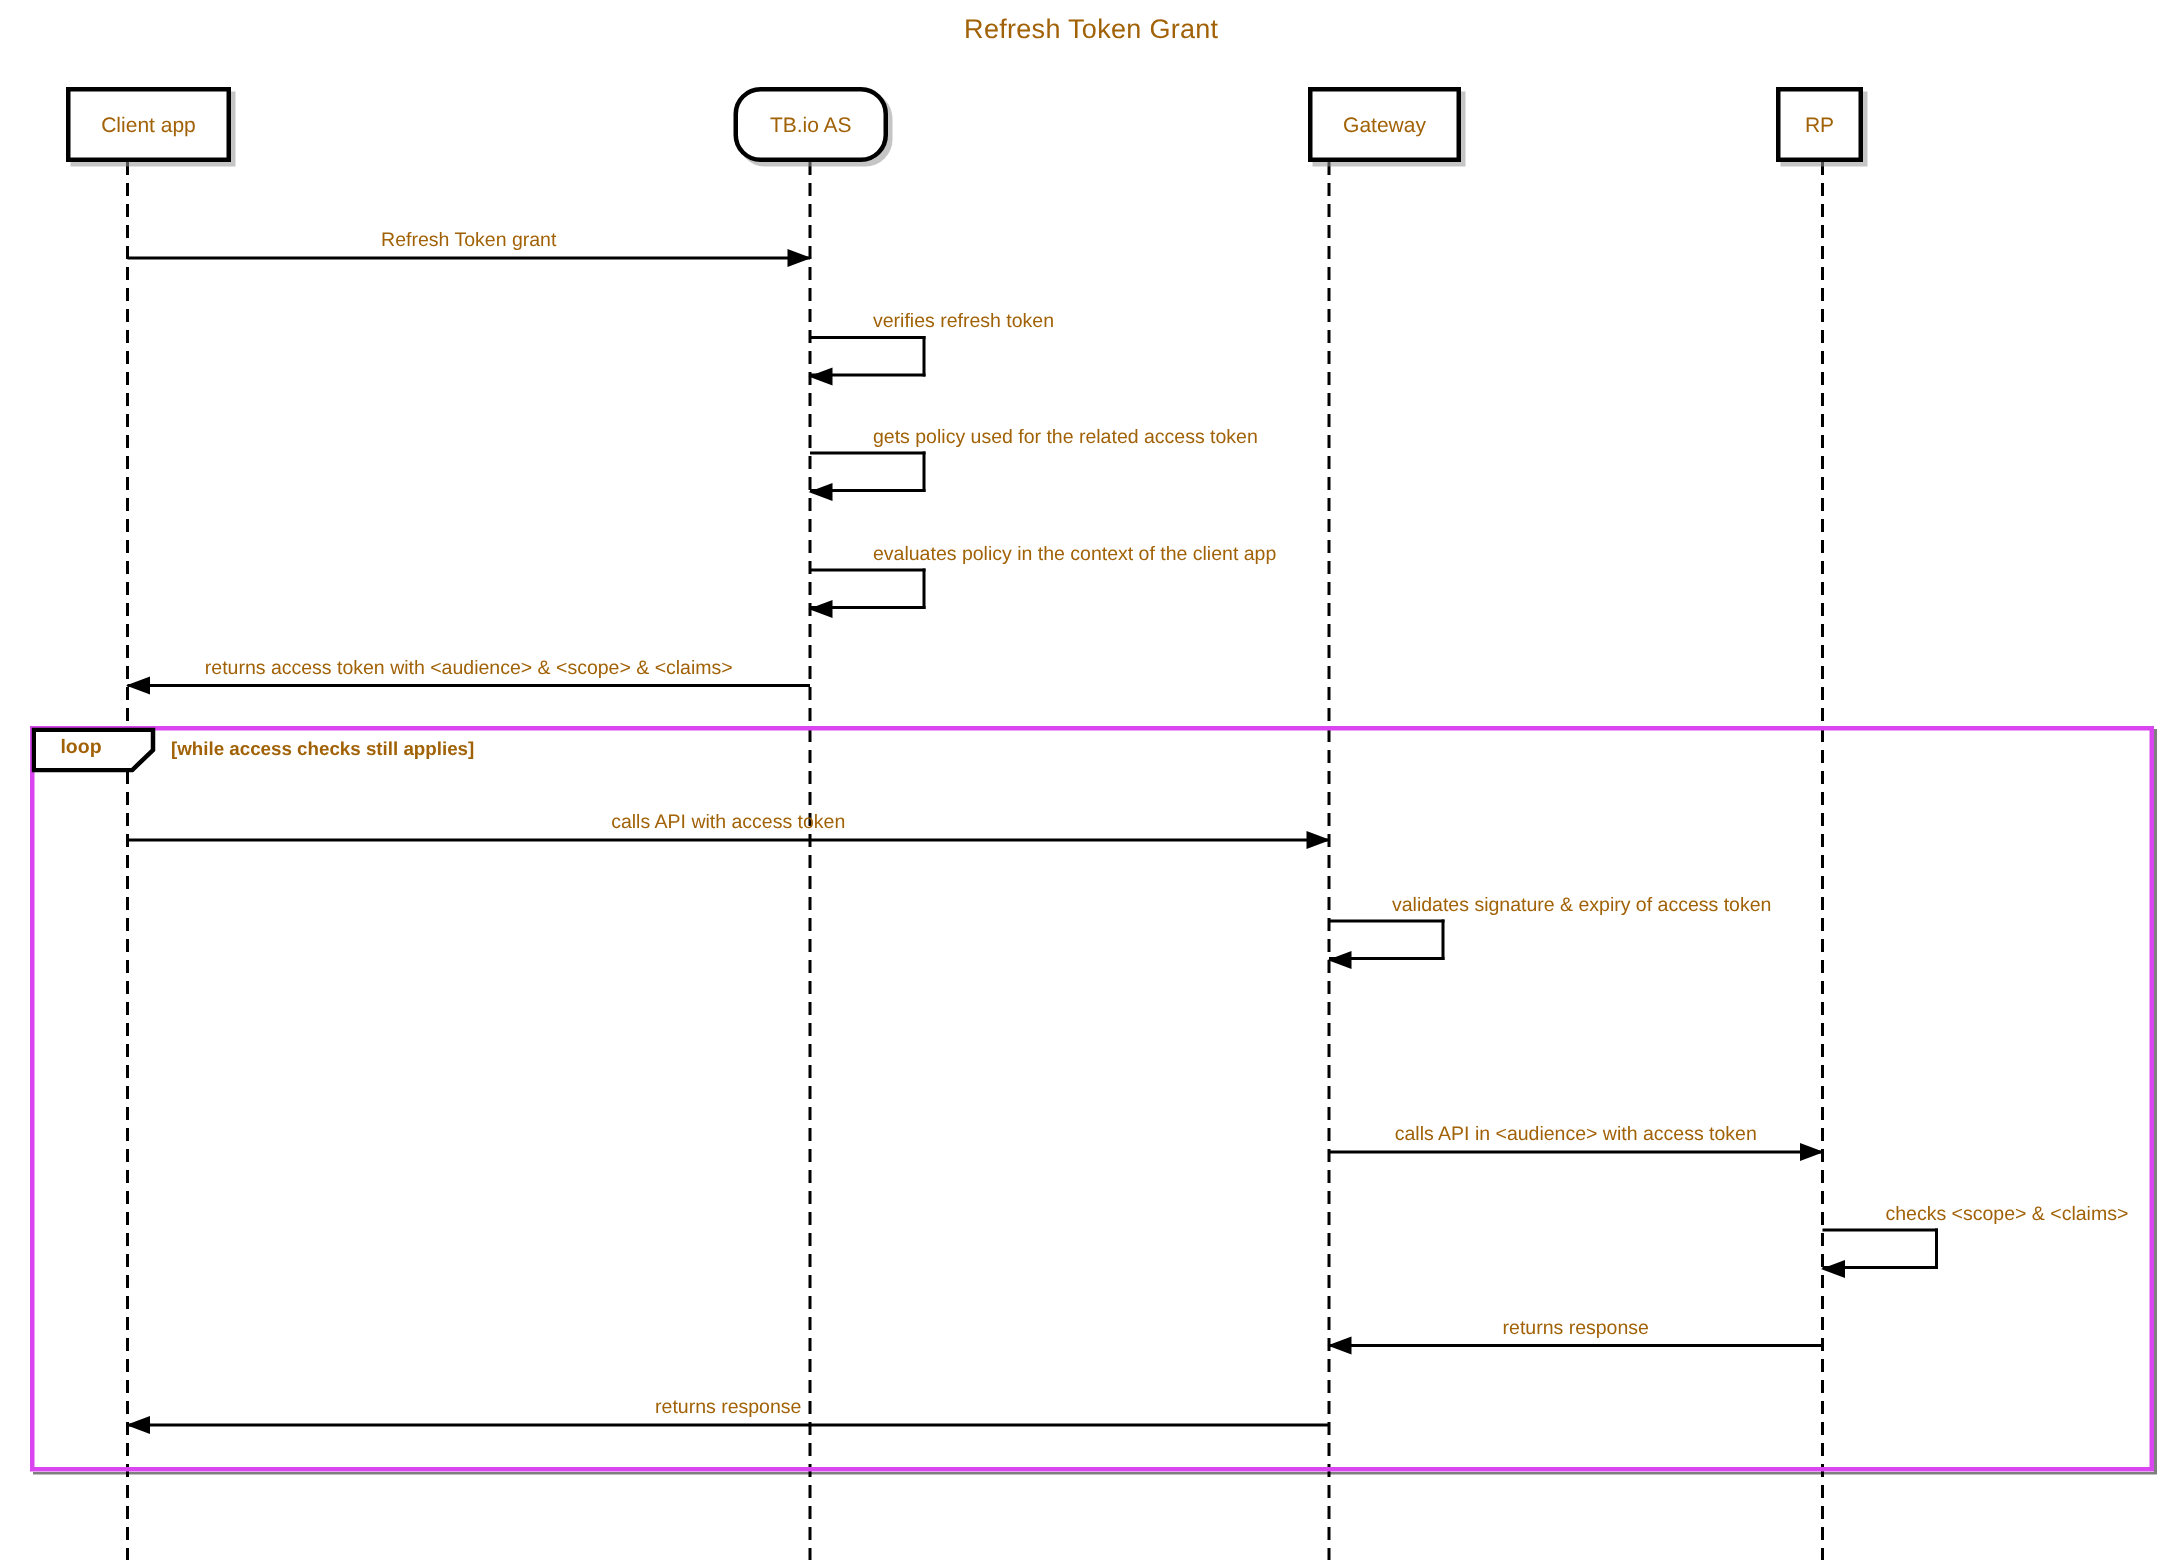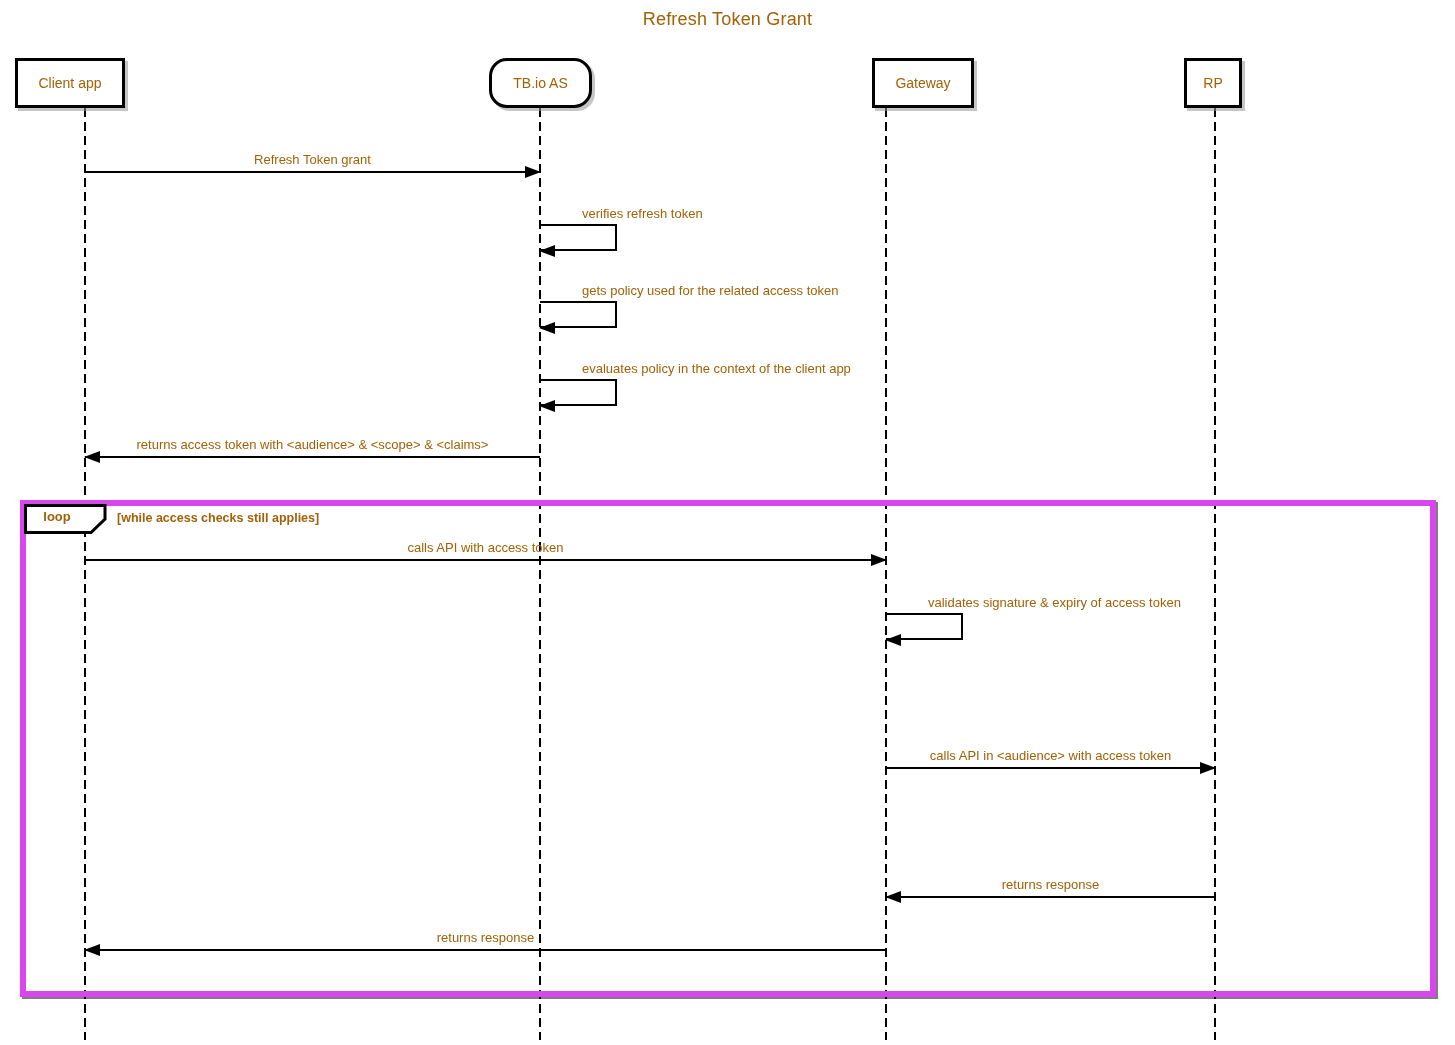--- a/index.html
+++ b/index.html
@@ -39,24 +39,23 @@
     position:relative; width:77px; height:27px; box-sizing:border-box;
     border:2px solid #000; border-left:none;
   }
   .self-arrow {
     position:absolute; left:-1px; bottom:-6px; width:0; height:0;
     border-top:6px solid transparent; border-bottom:6px solid transparent;
     border-right:16px solid #000;
   }
   .loop-frame {
     position:absolute; box-sizing:border-box;
-    border:6px solid #d946ef;
+    border:3px solid #d946ef;
     box-shadow:2px 2px 0 rgba(0,0,0,0.5);
     z-index:2;
-    margin-top:16px;
   }
   .loop-pentagon { position:absolute; left:-2px; top:-2px; }
   .loop-label {
     position:absolute; left:-2px; top:3px; width:66px;
     text-align:center; font-weight:bold; font-size:13px; z-index:5;
   }
   .loop-condition {
     position:absolute; left:91px; top:5px;
     font-weight:bold; font-size:12.5px; white-space:nowrap;
   }
@@ -66,21 +65,21 @@
 
 <div class="canvas">
 
   <div class="title">Refresh Token Grant</div>
 
   <div class="lifeline" style="left:84px;  top:108px; height:932px;"></div>
   <div class="lifeline" style="left:539px; top:108px; height:932px;"></div>
   <div class="lifeline" style="left:885px; top:108px; height:932px;"></div>
   <div class="lifeline" style="left:1214px;top:108px; height:932px;"></div>
 
-  <div class="actor" style="left:15px;  top:58px; width:110px;">
+  <div class="actor" style="left:44px;  top:58px; width:110px;">
     <span>Client app</span>
   </div>
   <div class="actor" style="left:489px; top:58px; width:103px;border-radius:18px;">
     <span>TB.io AS</span>
   </div>
   <div class="actor" style="left:835px; top:58px; width:102px;margin-left:37px;">
     <span>Gateway</span>
   </div>
   <div class="actor" style="left:1184px;top:58px; width:58px;">
     <span>RP</span>
@@ -133,20 +132,25 @@
     <div class="self-shape"></div>
     <div class="self-arrow"></div>
   </div>
 
   <div class="msg" style="left:886px; top:767px; width:329px;">
     <div class="msg-label">calls API in &lt;audience&gt; with access token</div>
     <div class="msg-line"></div>
     <div class="arrow right"></div>
   </div>
 
+  <div class="self" style="left:1215px; top:801px;">
+    <div class="self-label">checks &lt;scope&gt; &amp; &lt;claims&gt;</div>
+    <div class="self-shape"></div>
+    <div class="self-arrow"></div>
+  </div>
 
   <div class="msg" style="left:886px; top:896px; width:329px;">
     <div class="msg-label">returns response</div>
     <div class="msg-line"></div>
     <div class="arrow left"></div>
   </div>
 
   <div class="msg" style="left:85px; top:949px; width:801px;">
     <div class="msg-label">returns response</div>
     <div class="msg-line"></div>

